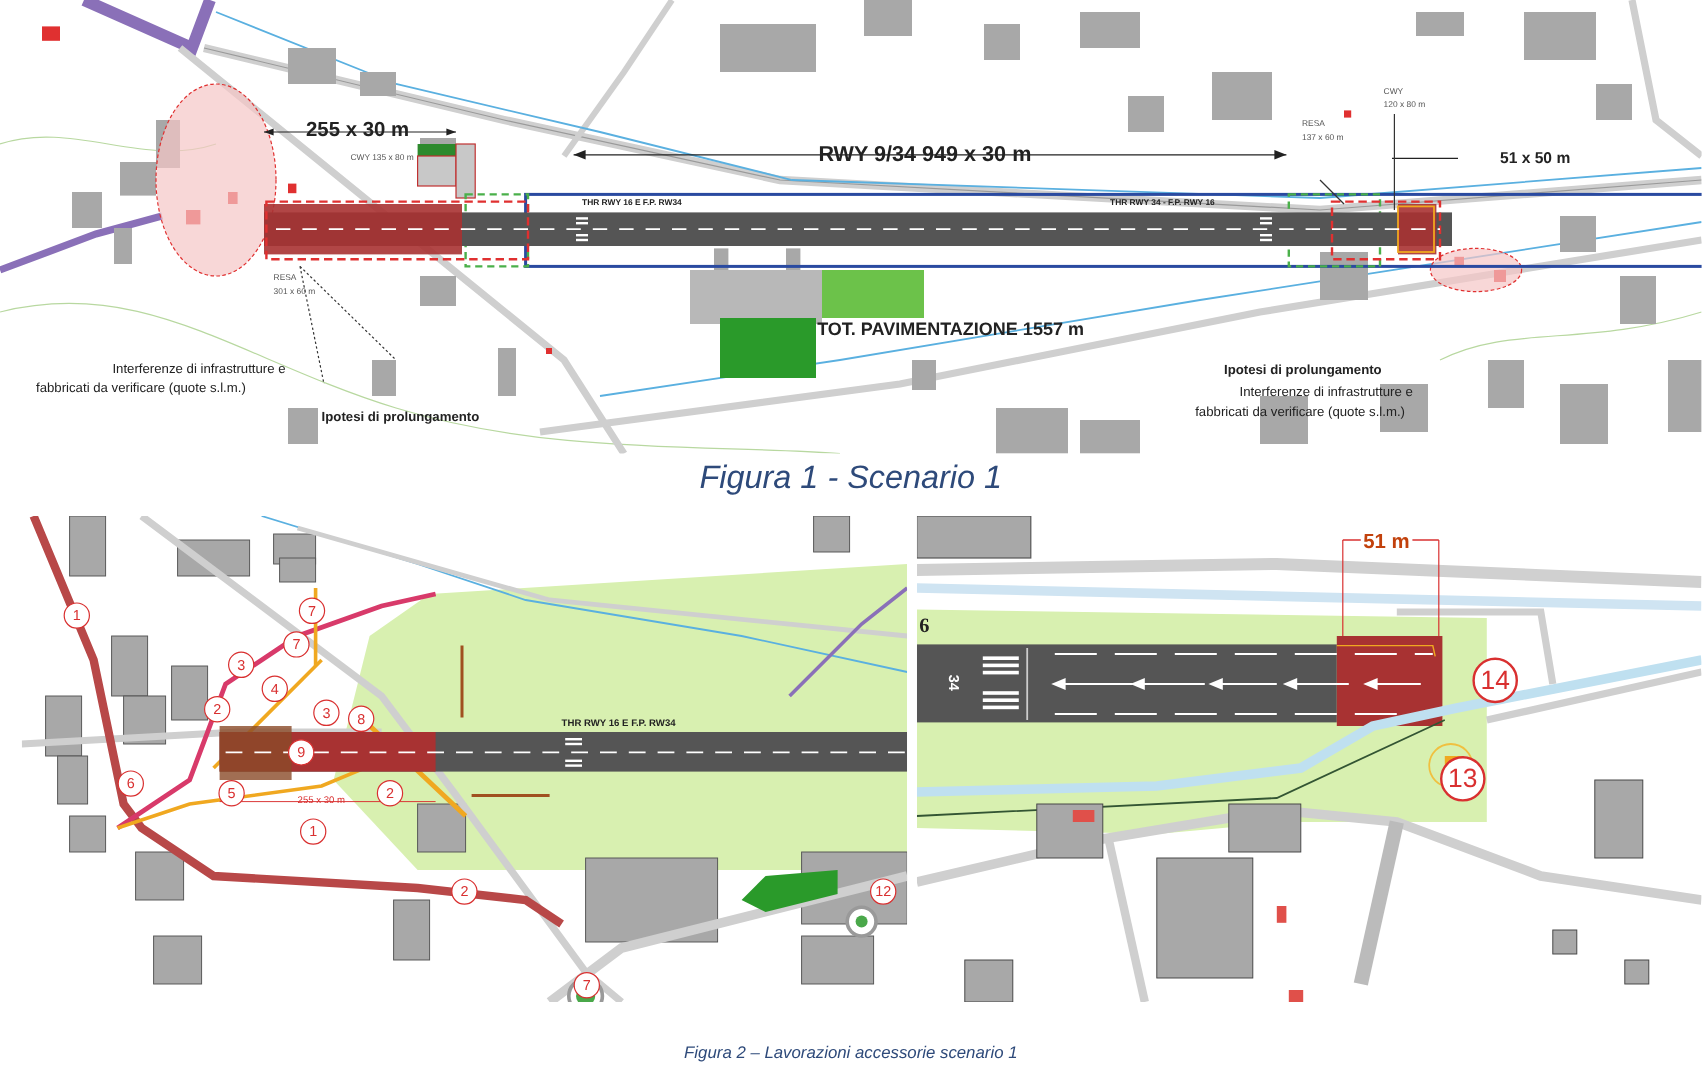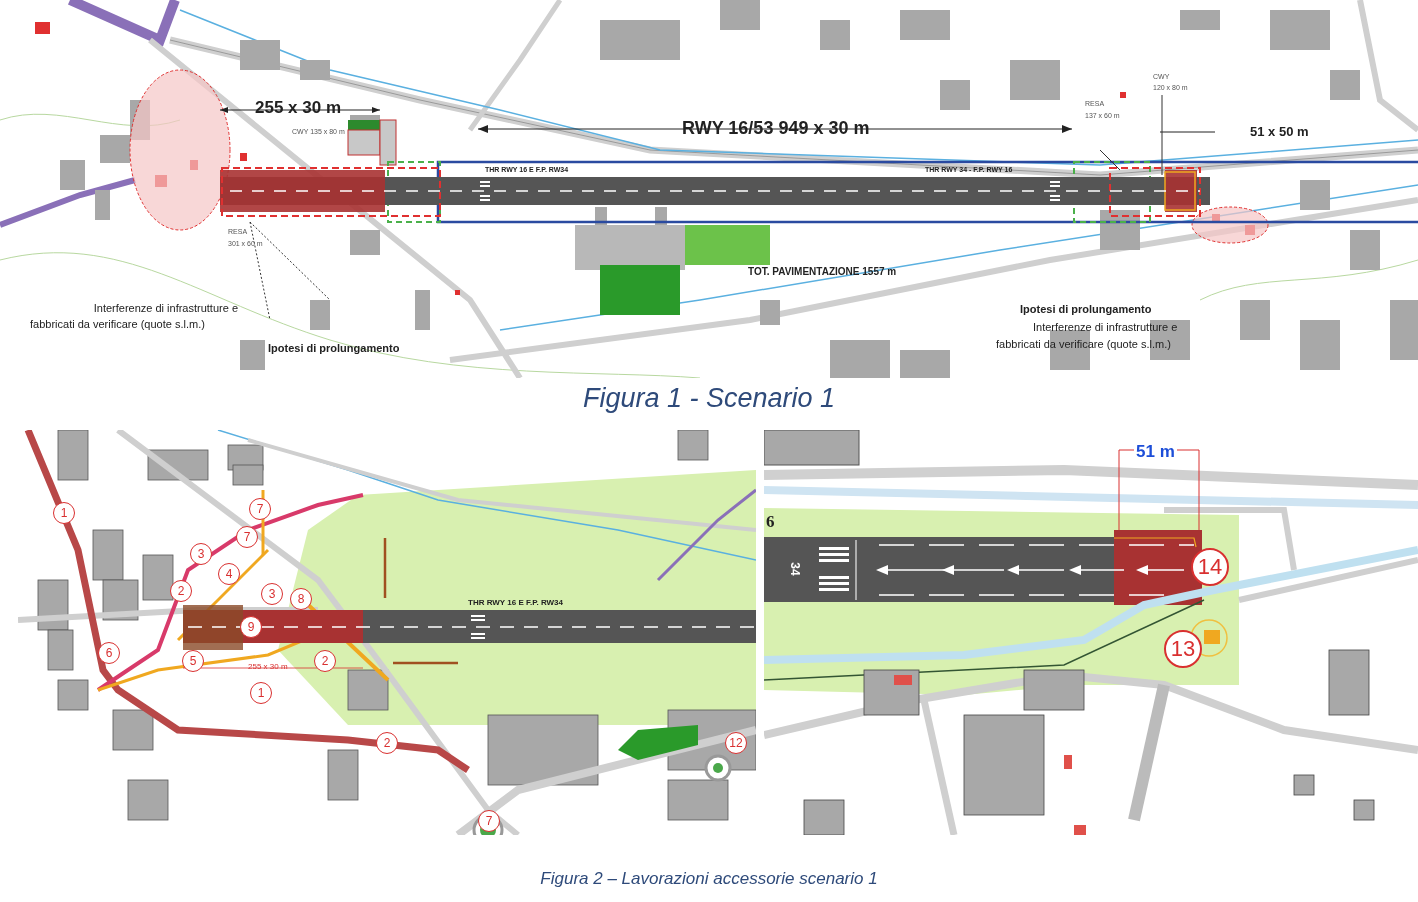--- a/index.html
+++ b/index.html
@@ -3,21 +3,21 @@
 <meta charset="utf-8">
 <style>
   html, body { margin:0; padding:0; background:#ffffff; }
   body { width:1418px; height:902px; position:relative; overflow:hidden; font-family:"Liberation Sans", sans-serif; }
   .panel { position:absolute; overflow:hidden; background:#ffffff; }
   .panel svg { position:absolute; left:0; top:0; }
   .caption { position:absolute; font-style:italic; color:#2e4a7a; text-align:center; font-family:"Liberation Sans", sans-serif; }
   .lbl { position:absolute; font-family:Liberation Sans, sans-serif; color:#222; white-space:nowrap; }
   .bold { font-weight:bold; }
   .num { position:absolute; width:20px; height:20px; border:1.5px solid #d93030; border-radius:50%; background:#fff; color:#d93030; font-size:12px; line-height:20px; text-align:center; font-family:"Liberation Sans", sans-serif; }
-  .num.big { width:34px; height:34px; line-height:34px; font-size:22px; border-width:2px; }
+  .num.big { width:34px; height:34px; line-height:34px; font-size:22px; border-width:2px;margin-left:36px; }
 </style>
 </head>
 <body>
 
 <div class="panel" style="left:0;top:0;width:1418px;height:378px;">
   <svg width="1418" height="378">
 
     <path d="M0 260 C120 230 200 300 330 340 S 600 370 700 378" stroke="#b8d8a0" stroke-width="1" fill="none"></path>
     <path d="M0 120 C60 100 120 140 180 120" stroke="#b8d8a0" stroke-width="1" fill="none"></path>
     <path d="M1200 300 C1260 270 1320 290 1418 260" stroke="#b8d8a0" stroke-width="1" fill="none"></path>
@@ -129,33 +129,33 @@
     <polygon points="478,129 488,125 488,133" fill="#222"></polygon>
     <polygon points="1072,129 1062,125 1062,133" fill="#222"></polygon>
     <line x1="1160" y1="132" x2="1215" y2="132" stroke="#222" stroke-width="1"></line>
 
     <line x1="250" y1="222" x2="270" y2="320" stroke="#333" stroke-dasharray="2,2"></line>
     <line x1="250" y1="222" x2="330" y2="300" stroke="#333" stroke-dasharray="2,2"></line>
     <line x1="1100" y1="150" x2="1120" y2="170" stroke="#333"></line>
     <line x1="1162" y1="95" x2="1162" y2="175" stroke="#333"></line>
   </svg>
 
-  <div class="lbl bold" style="left:682px;top:118px;font-size:18px;">RWY 16/53 949 x 30 m</div>
+  <div class="lbl bold" style="left:682px;top:118px;font-size:18px;">RWY 9/34 949 x 30 m</div>
   <div class="lbl bold" style="left:255px;top:98px;font-size:17px;">255 x 30 m</div>
   <div class="lbl" style="left:292px;top:128px;font-size:7px;color:#555;">CWY 135 x 80 m</div>
   <div class="lbl" style="left:228px;top:228px;font-size:7px;color:#555;">RESA</div>
   <div class="lbl" style="left:228px;top:240px;font-size:7px;color:#555;">301 x 60 m</div>
   <div class="lbl bold" style="left:485px;top:166px;font-size:7px;">THR RWY 16 E F.P. RW34</div>
   <div class="lbl bold" style="left:925px;top:166px;font-size:7px;">THR RWY 34 - F.P. RWY 16</div>
   <div class="lbl" style="left:1085px;top:100px;font-size:7px;color:#555;">RESA</div>
   <div class="lbl" style="left:1085px;top:112px;font-size:7px;color:#555;">137 x 60 m</div>
   <div class="lbl" style="left:1153px;top:73px;font-size:7px;color:#555;">CWY</div>
   <div class="lbl" style="left:1153px;top:84px;font-size:7px;color:#555;">120 x 80 m</div>
   <div class="lbl bold" style="left:1250px;top:124px;font-size:13px;">51 x 50 m</div>
-  <div class="lbl bold" style="left:748px;top:266px;font-size:10px;">TOT. PAVIMENTAZIONE 1557 m</div>
+  <div class="lbl bold" style="left:681px;top:266px;font-size:15px;">TOT. PAVIMENTAZIONE 1557 m</div>
   <div class="lbl" style="left:66px;top:302px;font-size:11px;text-align:right;width:172px;">Interferenze di infrastrutture e</div>
   <div class="lbl" style="left:30px;top:318px;font-size:11px;">fabbricati da verificare (quote s.l.m.)</div>
   <div class="lbl bold" style="left:268px;top:342px;font-size:11px;">Ipotesi di prolungamento</div>
   <div class="lbl bold" style="left:1020px;top:303px;font-size:11px;">Ipotesi di prolungamento</div>
   <div class="lbl" style="left:1033px;top:321px;font-size:11px;">Interferenze di infrastrutture e</div>
   <div class="lbl" style="left:996px;top:338px;font-size:11px;">fabbricati da verificare (quote s.l.m.)</div>
 </div>
 
 <div class="caption" style="left:0;top:383px;width:1418px;font-size:27px;">Figura 1 - Scenario 1</div>
 
@@ -314,20 +314,20 @@
     </g>
 
     <circle cx="445" cy="208" r="18" fill="none" stroke="#f0c040" stroke-width="1.5"></circle>
     <rect x="440" y="200" width="16" height="14" fill="#f0a820"></rect>
 
     <line x1="355" y1="20" x2="435" y2="20" stroke="#d93030" stroke-width="1.2"></line>
     <line x1="355" y1="20" x2="355" y2="100" stroke="#d93030" stroke-width="1"></line>
     <line x1="435" y1="20" x2="435" y2="100" stroke="#d93030" stroke-width="1"></line>
   </svg>
 
-  <div class="lbl bold" style="left:370px;top:12px;font-size:17px;color:#1d4ed8;background:#fff;padding:0 2px;">51 m</div>
+  <div class="lbl bold" style="left:370px;top:12px;font-size:17px;color:#c2410c;background:#fff;padding:0 2px;">51 m</div>
   <div class="lbl bold" style="left:2px;top:82px;font-size:17px;font-family:'Liberation Serif',serif;">6</div>
   <div class="lbl bold" style="left:24px;top:132px;font-size:12px;color:#fff;transform:rotate(90deg);">34</div>
   <div class="num big" style="left:400px;top:200px;">13</div>
   <div class="num big" style="left:427px;top:118px;">14</div>
 </div>
 
-<div class="caption" style="left:0;top:869px;width:1418px;font-size:17px;">Figura 2 – Lavorazioni accessorie scenario 1</div>
+<div class="caption" style="left:0;top:869px;width:1418px;font-size:14px;">Figura 2 – Lavorazioni accessorie scenario 1</div>
 
 </body></html>

